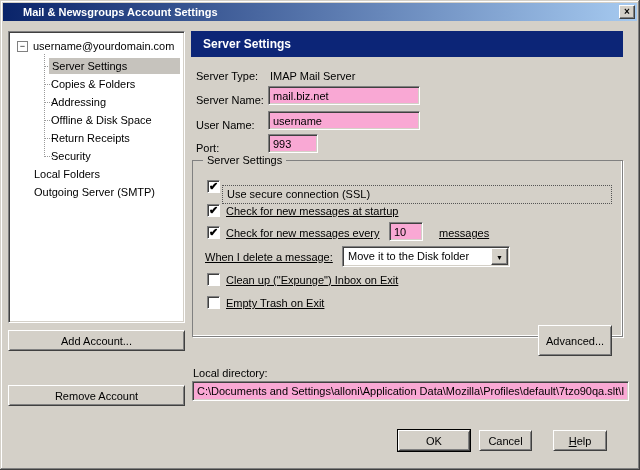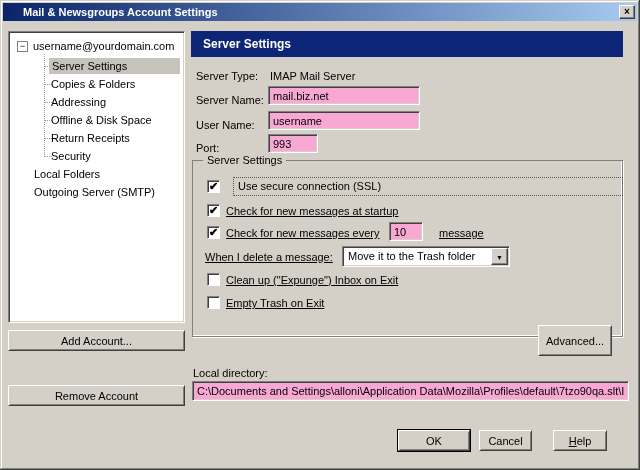--- a/index.html
+++ b/index.html
@@ -64,22 +64,22 @@
     border:1px solid #808080; box-shadow: inset -1px -1px 0 #fff, 1px 1px 0 #fff;
   }
   .groupbox-title { position:absolute; left:10px; top:-8px; background:#d4d0c8; padding:0 4px; line-height:14px; }
   .checkbox {
     position:absolute; width:13px; height:13px; background:#fff;
     border:1px solid; border-color:#808080 #fff #fff #808080;
     box-shadow: inset 1px 1px 0 #404040;
     font-size:11px; line-height:11px; font-weight:bold; text-align:center; cursor:default;
   }
   .focus-rect {
-    position:absolute; left:29px; top:16px; width:390px; height:19px;
-    border:1px dotted #555; line-height:17px; padding-left:4px; cursor:default;margin-left:11px;
+    position:absolute; left:29px; top:24px; width:390px; height:19px;
+    border:1px dotted #555; line-height:17px; padding-left:4px; cursor:default;
   }
   .combo { position:absolute; left:149px; top:85px; width:168px; height:21px; cursor:default; }
   .combo .combo-text { position:absolute; left:5px; top:2px; line-height:15px; white-space:nowrap; }
   .combo .combo-arrow {
     position:absolute; right:1px; top:1px; bottom:1px; width:17px;
     background:#d4d0c8; border:1px solid; border-color:#fff #404040 #404040 #fff;
     box-shadow: inset -1px -1px 0 #808080;
     font-size:7px; text-align:center; line-height:17px; color:#000;
   }
   .grp-lbl { position:absolute; line-height:15px; white-space:nowrap; cursor:default;text-decoration:underline; }
@@ -163,25 +163,25 @@
     <div class="focus-rect">
       <span>Use secure connection (SSL)</span>
     </div>
 
     <span class="checkbox" style="left:14px; top:43px">✔</span>
     <span class="grp-lbl" style="left:33px; top:43px">Check for new messages at startup</span>
 
     <span class="checkbox" style="left:14px; top:65px">✔</span>
     <span class="grp-lbl" style="left:33px; top:65px">Check for new messages every</span>
     <input class="tfield" style="left: 196px; top: 61px; width: 34px; height: 19px;" value="10">
-    <span class="grp-lbl" style="left:246px; top:65px">message</span>
+    <span class="grp-lbl" style="left:246px; top:65px">messages</span>
 
     <span class="grp-lbl" style="left:12px; top:89px">When I delete a message:</span>
     <div class="combo sunken">
-      <span class="combo-text">Move it to the Trash folder</span>
+      <span class="combo-text">Move it to the Disk folder</span>
       <span class="combo-arrow">▼</span>
     </div>
 
     <span class="checkbox" style="left:14px; top:112px"></span>
     <span class="grp-lbl" style="left:33px; top:112px">Clean up ("Expunge") Inbox on Exit</span>
 
     <span class="checkbox" style="left:14px; top:135px"></span>
     <span class="grp-lbl" style="left:33px; top:135px">Empty Trash on Exit</span>
 
     <button class="btn raised" style="position:absolute; left:345px; top:164px; width:74px; height:31px">

